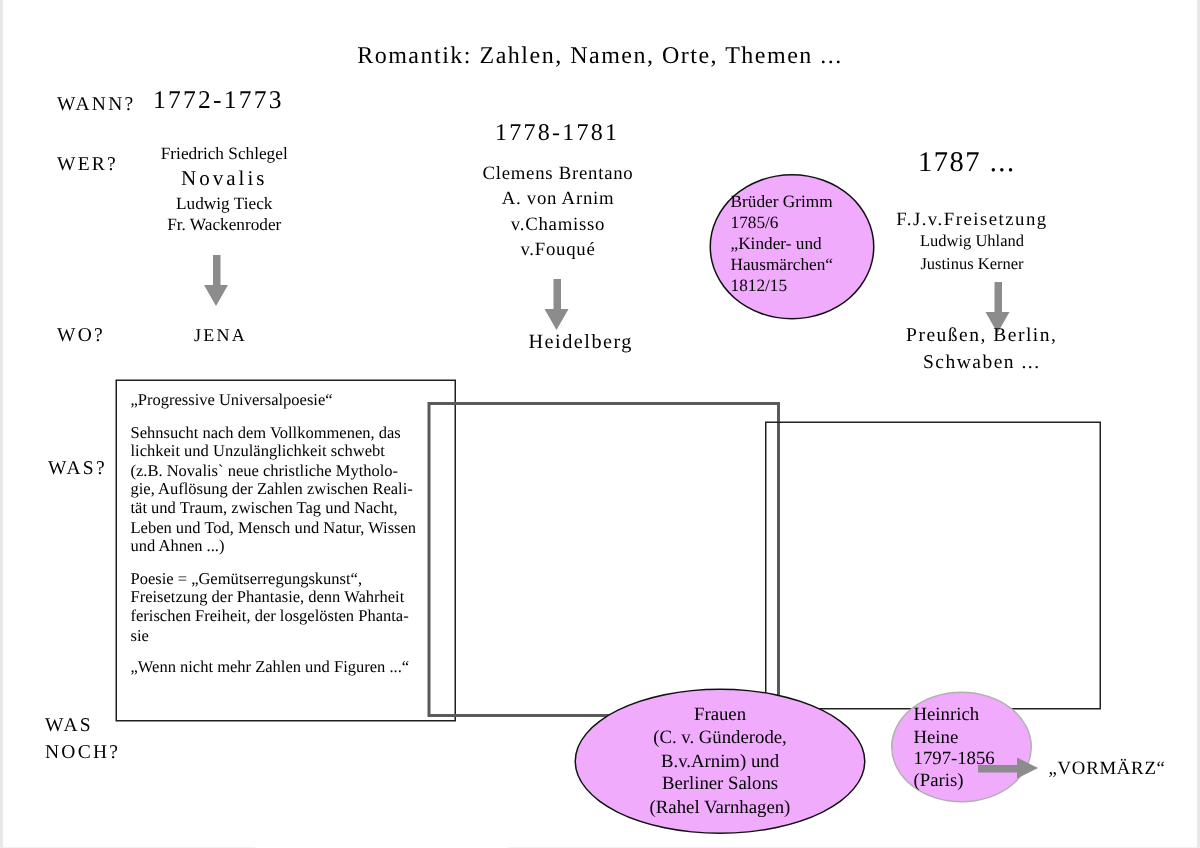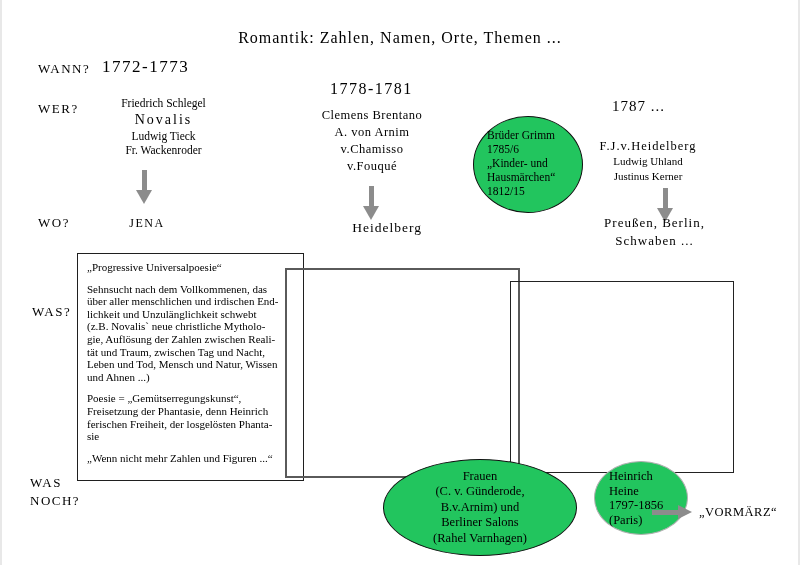--- a/index.html
+++ b/index.html
@@ -9,41 +9,41 @@
     overflow:hidden;margin:0 auto;
   }
   .abs{position:absolute;}
   
   .title{top:29px;left:0;width:100%;text-align:center;font-size:16px;letter-spacing:1px;}
   
   .rowlabel{font-size:13px;letter-spacing:1.5px;}
   
   .date1{left:100px;top:57px;font-size:17px;letter-spacing:1.5px;}
   .date2{left:328px;top:80px;font-size:16px;letter-spacing:1.5px;}
-  .date3{left:610px;top:98px;font-size:15px;letter-spacing:1px;}
+  .date3{left:610px;top:98px;font-size:19px;letter-spacing:1px;}
   
   .names{text-align:center;}
-  .col1-names{left:84px;top:96px;width:155px;}
+  .col1-names{left:70px;top:96px;width:155px;}
   .col1-names .n{font-size:11.5px;line-height:14px;}
   .col1-names .big{font-size:14px;letter-spacing:2px;line-height:19px;}
   .col2-names{left:295px;top:107px;width:150px;}
   .col2-names .n{font-size:12.5px;line-height:17px;letter-spacing:0.5px;}
   .col3-names{left:575px;top:138px;width:142px;}
   .col3-names .big{font-size:12.5px;letter-spacing:1px;line-height:16px;}
   .col3-names .n{font-size:11px;line-height:15px;}
   
   .place1{left:95px;top:216px;width:100px;text-align:center;font-size:12px;letter-spacing:1.5px;}
   .place2{left:320px;top:220px;width:100px;text-align:right;font-size:13.5px;letter-spacing:1px;}
   .place3{left:580px;top:214px;width:145px;text-align:center;font-size:13px;letter-spacing:1px;line-height:18px;}
   
   .darrow{width:16px;}
   .darrow .stem{width:5px;height:20px;margin:0 auto;}
   .darrow .head{width:0;height:0;border-left:8px solid transparent;border-right:8px solid transparent;}
   
-  .ellipse{border-radius:50%;background:#22c55e;box-sizing:border-box;}
+  .ellipse{border-radius:50%;background:#f0abfc;box-sizing:border-box;}
   .grimm{left:471px;top:116px;width:110px;height:97px;border:1.5px solid #111;
          font-size:11.5px;line-height:14px;padding:11px 0 0 13px;}
   .hoffmann{left:246px;top:469px;width:112px;height:68px;border:1.5px solid #111;
             display:flex;flex-direction:column;justify-content:center;text-align:center;
             font-size:12.5px;line-height:15px;z-index:5;}
   .frauen{left:381px;top:459px;width:194px;height:97px;border:1.5px solid #111;
           display:flex;flex-direction:column;justify-content:center;text-align:center;
           font-size:12.5px;line-height:15.5px;z-index:5;}
   .heine{left:592px;top:461px;width:94px;height:74px;border:1px solid #b0b0b0;
          display:flex;flex-direction:column;justify-content:center;
@@ -99,21 +99,21 @@
     <div class="n">v.Fouqué</div>
   </div>
   <div class="abs darrow" style="left:361px;top:186px;">
     <div class="stem" style="background:#8c8c8c;"></div>
     <div class="head" style="border-top:14px solid #8c8c8c;"></div>
   </div>
   <div class="abs place2">Heidelberg</div>
 
   <div class="abs date3">1787 ...</div>
   <div class="abs names col3-names">
-    <div class="big">F.J.v.Heidelberg</div>
+    <div class="big">F.J.v.Freisetzung</div>
     <div class="n">Ludwig Uhland</div>
     <div class="n">Justinus Kerner</div>
   </div>
   <div class="abs darrow" style="left:655px;top:188px;">
     <div class="stem" style="background:#8c8c8c;"></div>
     <div class="head" style="border-top:14px solid #8c8c8c;"></div>
   </div>
   <div class="abs place3">
     <div>Preußen, Berlin,</div>
     <div>Schwaben ...</div>
@@ -126,31 +126,30 @@
     <div>Hausmärchen“</div>
     <div>1812/15</div>
   </div>
 
   <div class="abs wasbox">
     <div class="wb-p">
       <div>„Progressive Universalpoesie“</div>
     </div>
     <div class="wb-p">
       <div>Sehnsucht nach dem Vollkommenen, das</div>
-      <div>über aller menschlichen und irdischen End-</div>
       <div>lichkeit und Unzulänglichkeit schwebt</div>
       <div>(z.B. Novalis`  neue christliche Mytholo-</div>
       <div>gie, Auflösung der Zahlen zwischen Reali-</div>
       <div>tät und Traum, zwischen Tag und Nacht,</div>
       <div>Leben und Tod, Mensch und Natur, Wissen</div>
       <div>und Ahnen ...)</div>
     </div>
     <div class="wb-p">
       <div>Poesie = „Gemütserregungskunst“,</div>
-      <div>Freisetzung der Phantasie, denn Heinrich</div>
+      <div>Freisetzung der Phantasie, denn Wahrheit</div>
       <div>ferischen Freiheit, der losgelösten Phanta-</div>
       <div>sie</div>
     </div>
     <div class="wb-p">
       <div>„Wenn nicht mehr Zahlen und Figuren ...“</div>
     </div>
   </div>
 
   <div class="abs midrect"></div>
   <div class="abs rightrect"></div>

